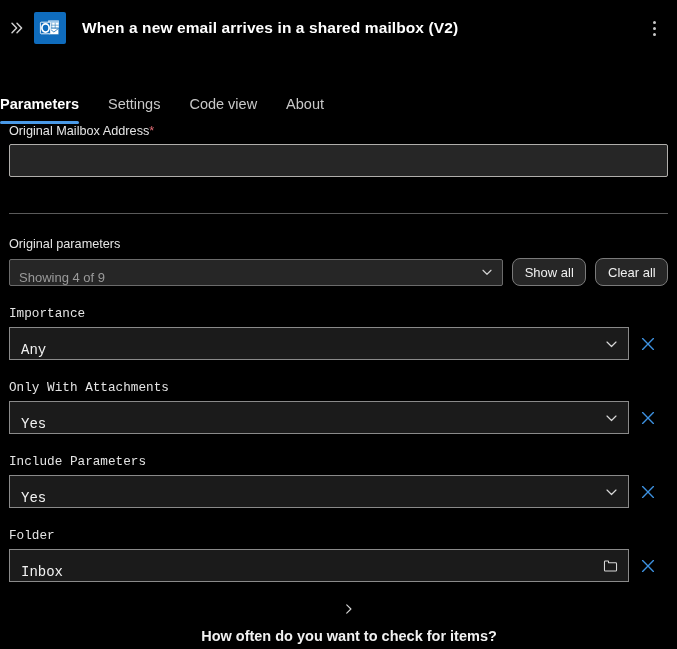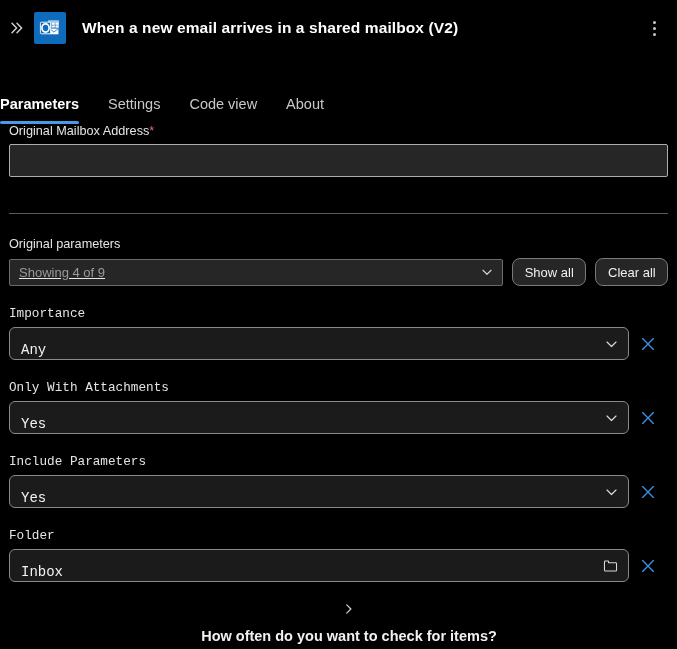--- a/index.html
+++ b/index.html
@@ -167,24 +167,23 @@
   }
 
   .adv-select {
     position: relative;
     width: 501px;
     height: 27px;
     border: 1px solid #6b6b6b;
     border-radius: 2px;
     background: #262626;
     display: flex;
-    align-items: center;
+    align-items: flex-end;
     padding: 0 9px;
     cursor: pointer;
-    text-decoration: underline;
   }
   .adv-select .placeholder {
     font-size: 13px;
     color: #9a9a9a;
   }
   .adv-select .chev {
     position: absolute;
     right: 8px;
     top: 50%;
     transform: translateY(-50%);
@@ -218,21 +217,21 @@
     align-items: center;
     gap: 0;
   }
 
   .combo {
     position: relative;
     width: 620px;
     height: 33px;
     background: #1b1b1b;
     border: 1px solid #8a8a8a;
-    border-radius: 6px;
+    border-radius: 0;
     display: flex;
     align-items: center;
     padding: 12px 34px 0 11px;
     cursor: pointer;
   }
   .combo .value {
     font-size: 14px;
     color: #f2f2f2;
   }
   .combo .trail-icon {

